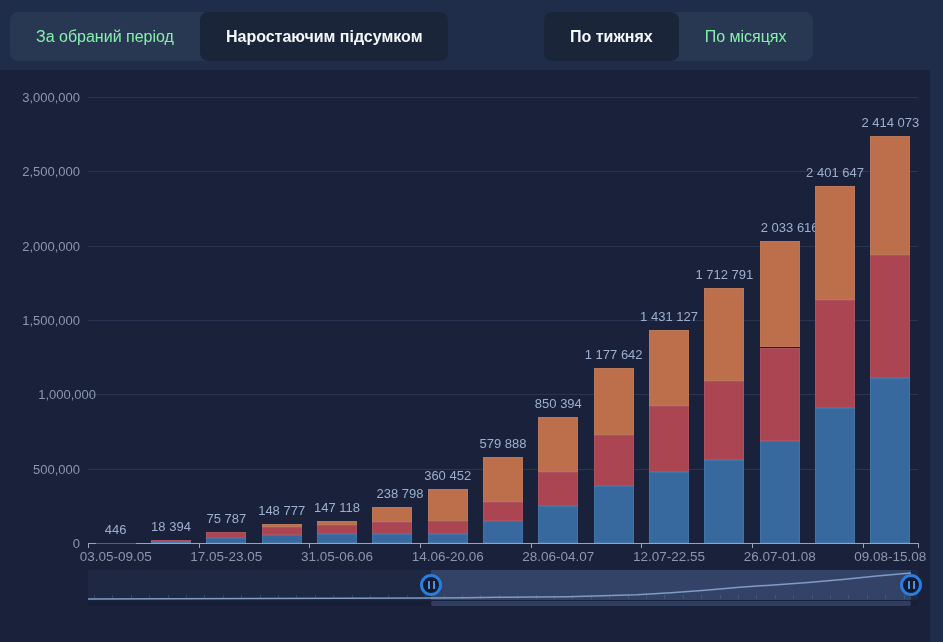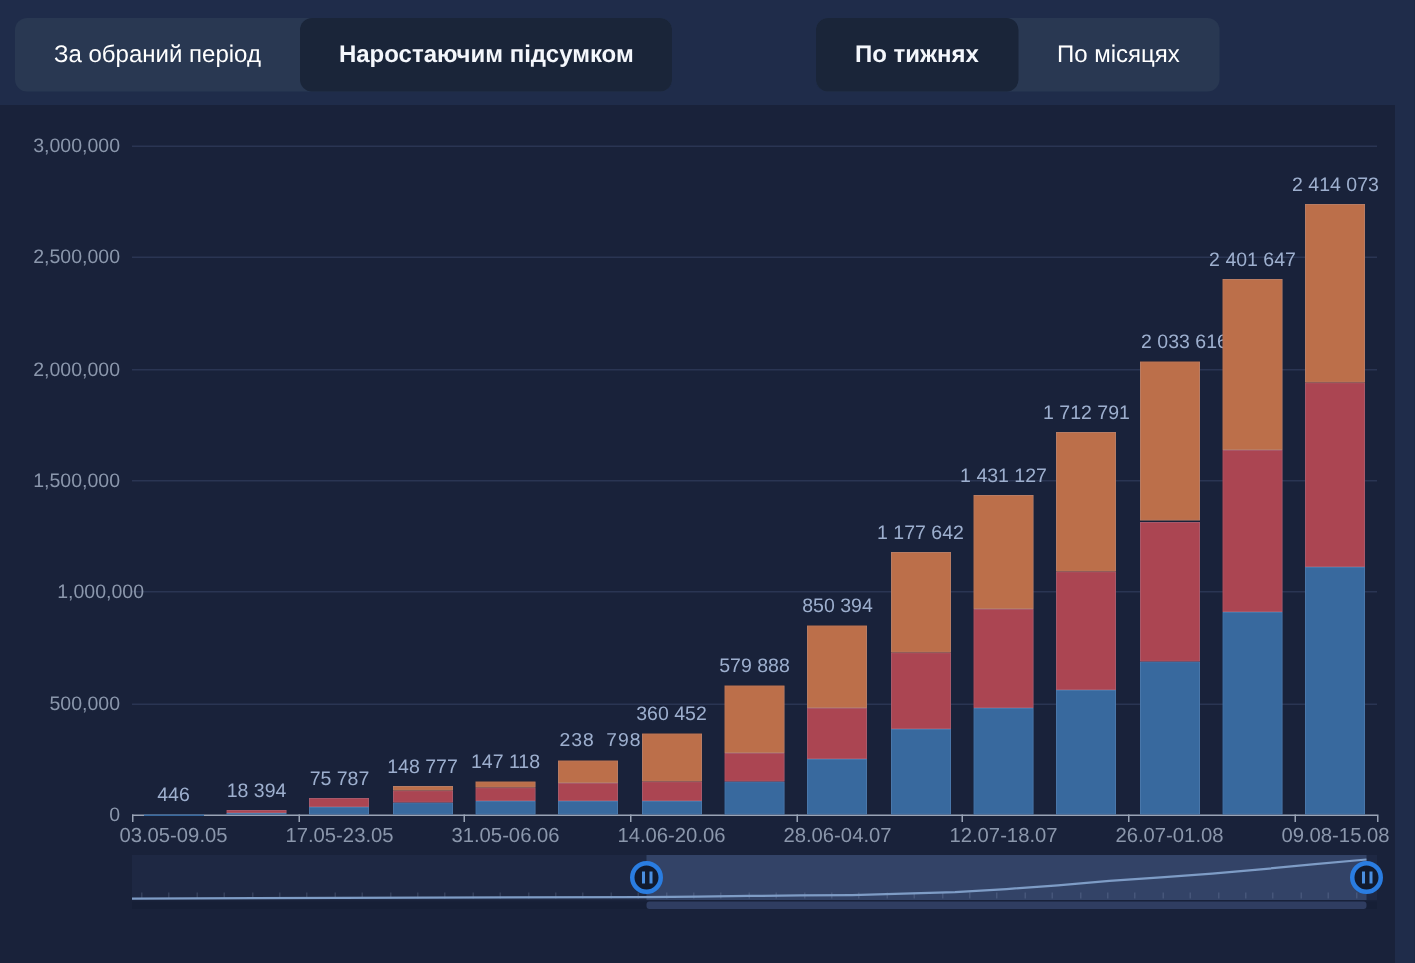--- a/index.html
+++ b/index.html
@@ -1,20 +1,20 @@
 <!DOCTYPE html>
 <html><head>
 <meta charset="utf-8">
 <style>
   html,body{margin:0;padding:0;background:#1F2C4A;}
   body{font-family:"Liberation Sans","DejaVu Sans",sans-serif;}
   #stage{position:relative;width:943px;height:642px;background:#1F2C4A;overflow:hidden;}
   
   .btn-group{position:absolute;display:flex;align-items:stretch;background:#293852;border-radius:8px;height:49px;top:12px;}
-  .btn{display:flex;align-items:center;justify-content:center;font-size:16px;color:#ffffff;padding:0 26px;border-radius:8px;cursor:pointer;white-space:nowrap;background:transparent;border:none;}
+  .btn{display:flex;align-items:center;justify-content:center;font-size:16px;color:#86efac;padding:0 26px;border-radius:8px;cursor:pointer;white-space:nowrap;background:transparent;border:none;}
   .btn.active{background:#1A2539;color:#F4F7FC;font-weight:bold;}
   
   #chart-panel{position:absolute;left:0;top:70px;width:930px;height:572px;background:#19223A;}
   .gridline{position:absolute;height:1px;background:#2A3553;}
   .y-label{position:absolute;color:#8B97AC;font-size:13px;text-align:right;width:80px;transform:translateY(-50%);}
   .x-axis{position:absolute;height:1px;background:#99A3B5;}
   .x-tick{position:absolute;width:1px;height:5px;background:#99A3B5;}
   .x-label{position:absolute;color:#8B97AC;font-size:13.5px;transform:translateX(-50%);white-space:nowrap;}
   .bar-seg{position:absolute;box-shadow:inset 0 0 0 0.5px rgba(170,195,230,0.22);}
   .bar-total{position:absolute;color:#9DAFCE;font-size:13px;transform:translateX(-50%);white-space:nowrap;}
@@ -64,21 +64,21 @@
         <div class="x-tick" style="left: 530.667px; top: 473px;"></div>
         <div class="x-tick" style="left: 641.333px; top: 473px;"></div>
         <div class="x-tick" style="left: 752px; top: 473px;"></div>
         <div class="x-tick" style="left: 862.667px; top: 473px;"></div>
         <div class="x-tick" style="left: 918px; top: 473px;"></div>
         <div class="x-label" style="left: 115.667px; top: 479px;">03.05-09.05</div>
         <div class="x-label" style="left: 226.333px; top: 479px;">17.05-23.05</div>
         <div class="x-label" style="left: 337px; top: 479px; text-align: right;">31.05-06.06</div>
         <div class="x-label" style="left: 447.667px; top: 479px;">14.06-20.06</div>
         <div class="x-label" style="left: 558.333px; top: 479px;">28.06-04.07</div>
-        <div class="x-label" style="left: 669px; top: 479px;">12.07-18.07</div>
+        <div class="x-label" style="left: 669px; top: 479px;">12.07-22.55</div>
         <div class="x-label" style="left: 779.667px; top: 479px;">26.07-01.08</div>
         <div class="x-label" style="left: 890.333px; top: 479px;">09.08-15.08</div>
         <div class="bar-seg" style="left: 95.6667px; top: 472.934px; width: 40px; height: 0.5px; background: rgb(56, 105, 158);"></div>
         <div class="bar-total" style="left: 115.667px; top: 451.934px;">446</div>
         <div class="bar-seg" style="left: 151px; top: 471.811px; width: 40px; height: 1.18933px; background: rgb(56, 105, 158);"></div>
         <div class="bar-seg" style="left: 151px; top: 470.265px; width: 40px; height: 1.54524px; background: rgb(171, 69, 82);"></div>
         <div class="bar-total" style="left: 171px; top: 449.265px;">18 394</div>
         <div class="bar-seg" style="left: 206.333px; top: 468.094px; width: 40px; height: 4.906px; background: rgb(56, 105, 158);"></div>
         <div class="bar-seg" style="left: 206.333px; top: 461.733px; width: 40px; height: 6.361px; background: rgb(171, 69, 82);"></div>
         <div class="bar-total" style="left: 226.333px; top: 440.733px;">75 787</div>
@@ -86,21 +86,21 @@
         <div class="bar-seg" style="left: 261.667px; top: 456.795px; width: 40px; height: 7.73067px; background: rgb(171, 69, 82);"></div>
         <div class="bar-seg" style="left: 261.667px; top: 454.301px; width: 40px; height: 2.49418px; background: rgb(188, 111, 74);"></div>
         <div class="bar-total" style="left: 281.667px; top: 433.301px;">148 777</div>
         <div class="bar-seg" style="left: 317px; top: 463.783px; width: 40px; height: 9.21733px; background: rgb(56, 105, 158);"></div>
         <div class="bar-seg" style="left: 317px; top: 454.863px; width: 40px; height: 8.92px; background: rgb(171, 69, 82);"></div>
         <div class="bar-seg" style="left: 317px; top: 451.128px; width: 40px; height: 3.73421px; background: rgb(188, 111, 74);"></div>
         <div class="bar-total" style="left: 337px; top: 430.128px;">147 118</div>
         <div class="bar-seg" style="left: 372.333px; top: 463.783px; width: 40px; height: 9.21733px; background: rgb(56, 105, 158);"></div>
         <div class="bar-seg" style="left: 372.333px; top: 451.592px; width: 40px; height: 12.1907px; background: rgb(171, 69, 82);"></div>
         <div class="bar-seg" style="left: 372.333px; top: 437.499px; width: 40px; height: 14.0933px; background: rgb(188, 111, 74);"></div>
-        <div class="bar-total" style="left: 400px; top: 416.499px; font-family: Liberation Mono, monospace;">238 798</div>
+        <div class="bar-total" style="left: 400px; top: 416.499px;">238 798</div>
         <div class="bar-seg" style="left: 427.667px; top: 463.634px; width: 40px; height: 9.366px; background: rgb(56, 105, 158);"></div>
         <div class="bar-seg" style="left: 427.667px; top: 451.295px; width: 40px; height: 12.3393px; background: rgb(171, 69, 82);"></div>
         <div class="bar-seg" style="left: 427.667px; top: 419.413px; width: 40px; height: 31.8819px; background: rgb(188, 111, 74);"></div>
         <div class="bar-total" style="left: 447.667px; top: 398.413px;">360 452</div>
         <div class="bar-seg" style="left: 483px; top: 450.7px; width: 40px; height: 22.3px; background: rgb(56, 105, 158);"></div>
         <div class="bar-seg" style="left: 483px; top: 431.671px; width: 40px; height: 19.0293px; background: rgb(171, 69, 82);"></div>
         <div class="bar-seg" style="left: 483px; top: 386.79px; width: 40px; height: 44.8807px; background: rgb(188, 111, 74);"></div>
         <div class="bar-total" style="left: 503px; top: 365.79px;">579 888</div>
         <div class="bar-seg" style="left: 538.333px; top: 435.833px; width: 40px; height: 37.1667px; background: rgb(56, 105, 158);"></div>
         <div class="bar-seg" style="left: 538.333px; top: 402.086px; width: 40px; height: 33.7473px; background: rgb(171, 69, 82);"></div>

